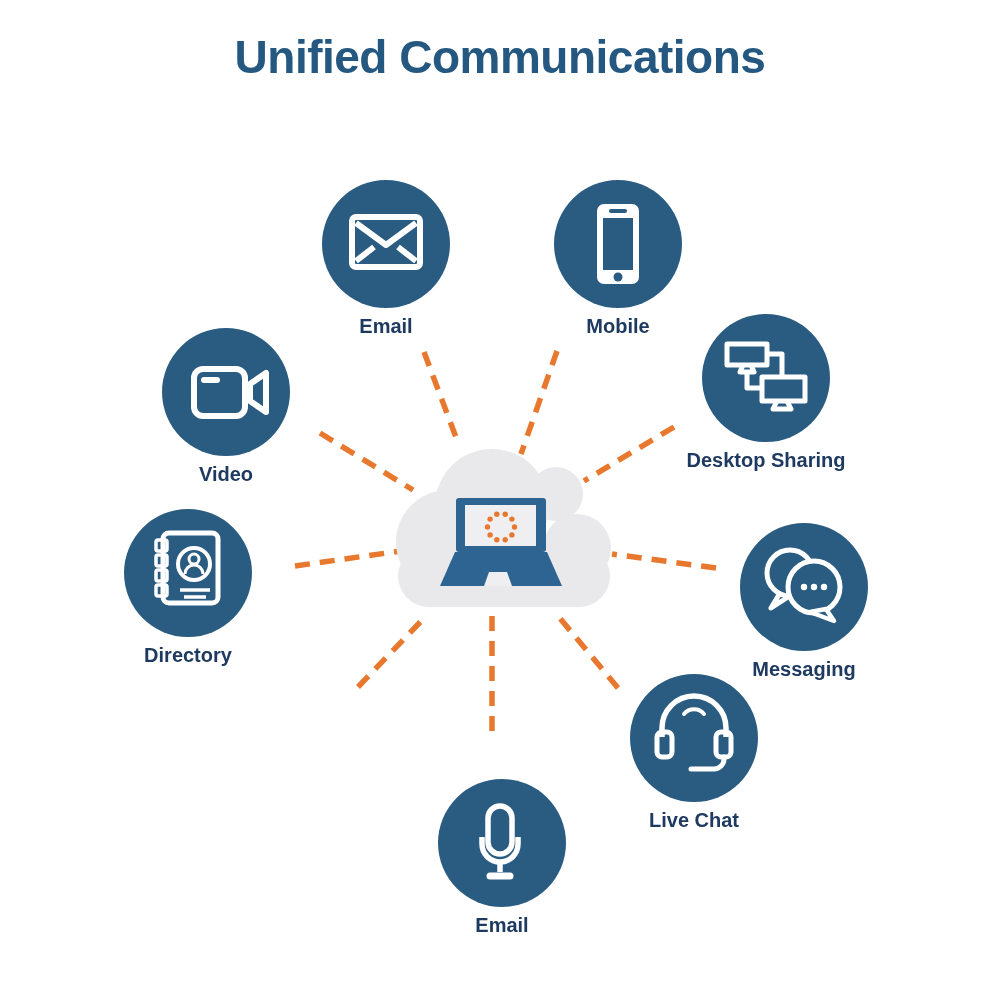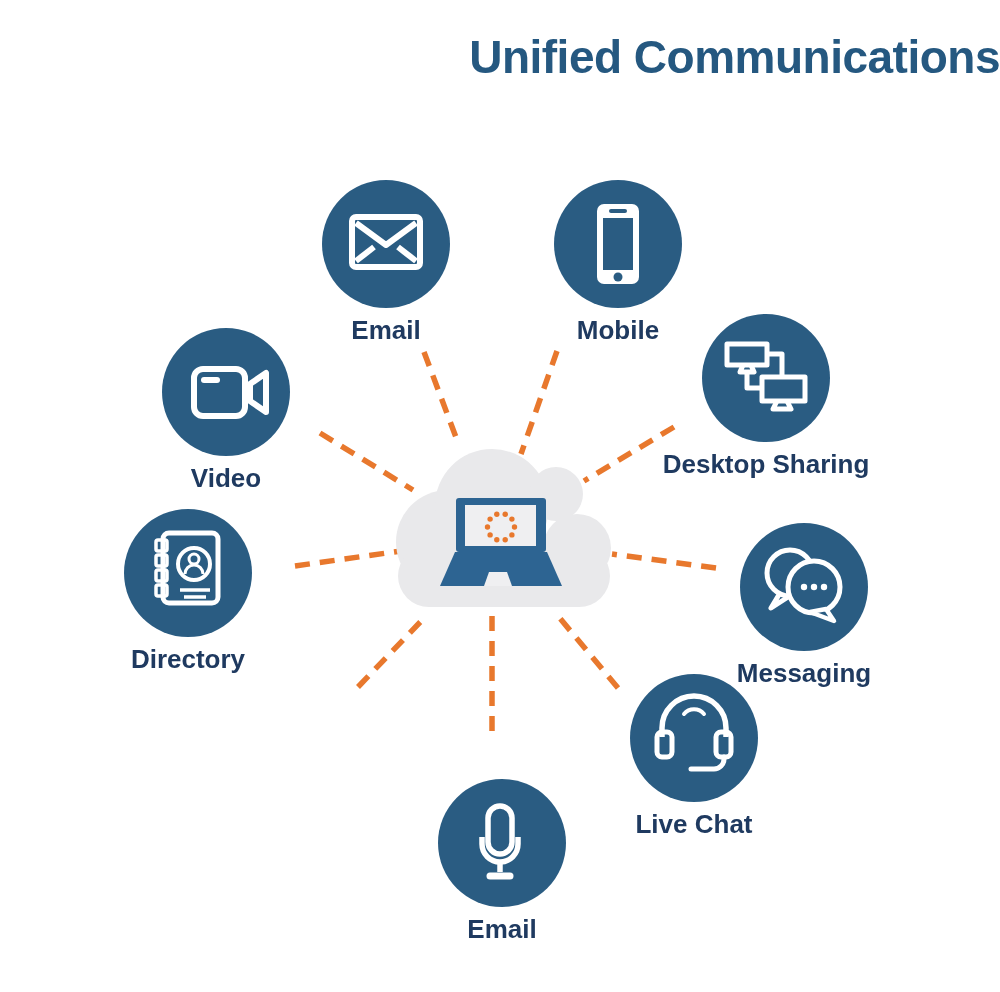--- a/index.html
+++ b/index.html
@@ -12,36 +12,36 @@
     --label-navy:#1F3A60;
   }
   *{margin:0;padding:0;box-sizing:border-box}
   html,body{background:#fff}
   body{
     width:1000px;height:992px;position:relative;overflow:hidden;
     font-family:"Liberation Sans","DejaVu Sans",sans-serif;
   }
   .canvas{position:absolute;inset:0}
   .title{
-    position:absolute;top:30px;left:0;width:1000px;text-align:right;
+    position:absolute;top:30px;left:0;width:1000px;text-align:center;
     font-size:46px;font-weight:bold;letter-spacing:-0.5px;color:var(--title-navy);
   }
   .hub-layer{position:absolute;left:0;top:0;width:1000px;height:992px}
   .conn{stroke:var(--accent-orange);stroke-width:5.5;stroke-dasharray:15 10;fill:none}
   .cloud-fill circle,.cloud-fill rect{fill:var(--cloud-gray)}
   .lap{fill:var(--laptop-blue)}
   .screen{fill:var(--screen-gray)}
   .odot{fill:var(--accent-orange)}
   .node{position:absolute;width:180px;display:flex;flex-direction:column;align-items:center}
   .bubble{
     width:128px;height:128px;border-radius:50%;background:var(--node-blue);
     display:flex;align-items:center;justify-content:center;
   }
   .bubble svg{width:128px;height:128px;display:block}
-  .node-label{margin-top:7px;font-size:26px;font-weight:bold;color:var(--label-navy);text-align:center;white-space:nowrap}
+  .node-label{margin-top:7px;font-size:20px;font-weight:bold;color:var(--label-navy);text-align:center;white-space:nowrap}
   
   .s{fill:none;stroke:#fff;stroke-linejoin:round}
   .sw3{stroke-width:3}.sw35{stroke-width:3.5}.sw4{stroke-width:4}
   .sw45{stroke-width:4.5}.sw5{stroke-width:5}.sw55{stroke-width:5.5}
   .sw6{stroke-width:6}.sw7{stroke-width:7}
   .rc{stroke-linecap:round}
   .wfill{fill:#fff}
   .bfill{fill:var(--node-blue)}
   .wdot{fill:#fff}
   .bfill-s{fill:var(--node-blue);stroke:#fff;stroke-linejoin:round}

